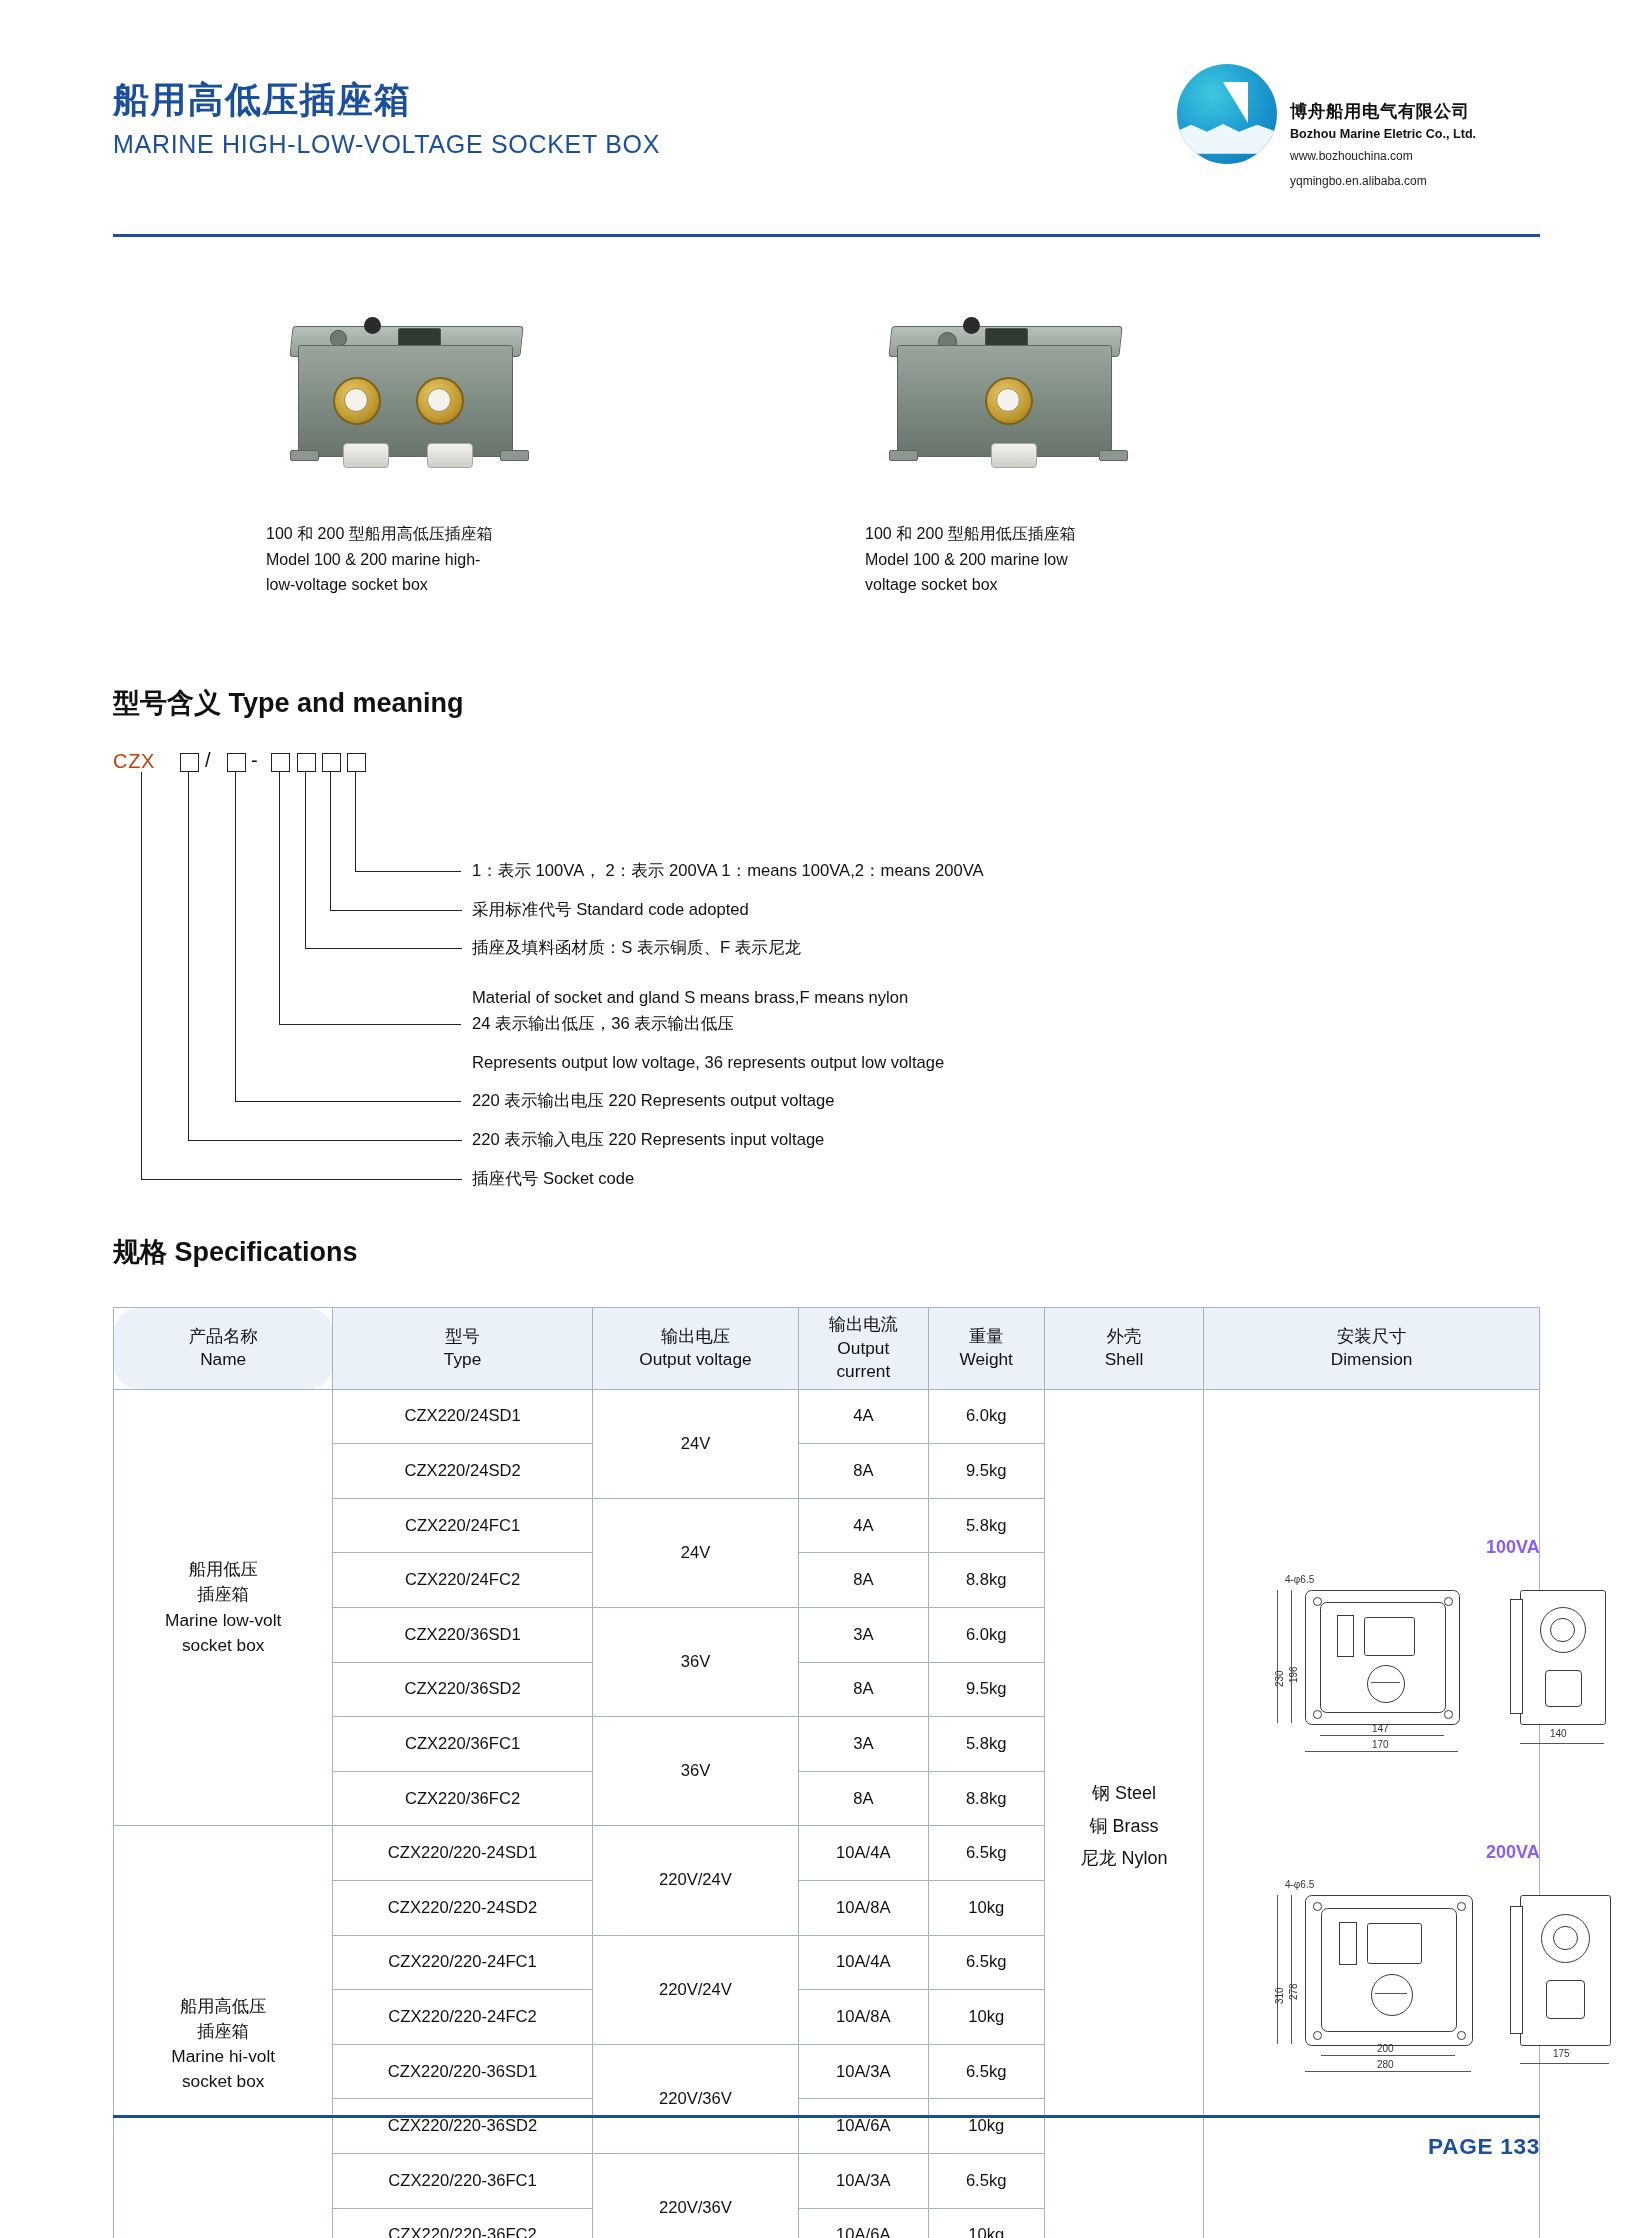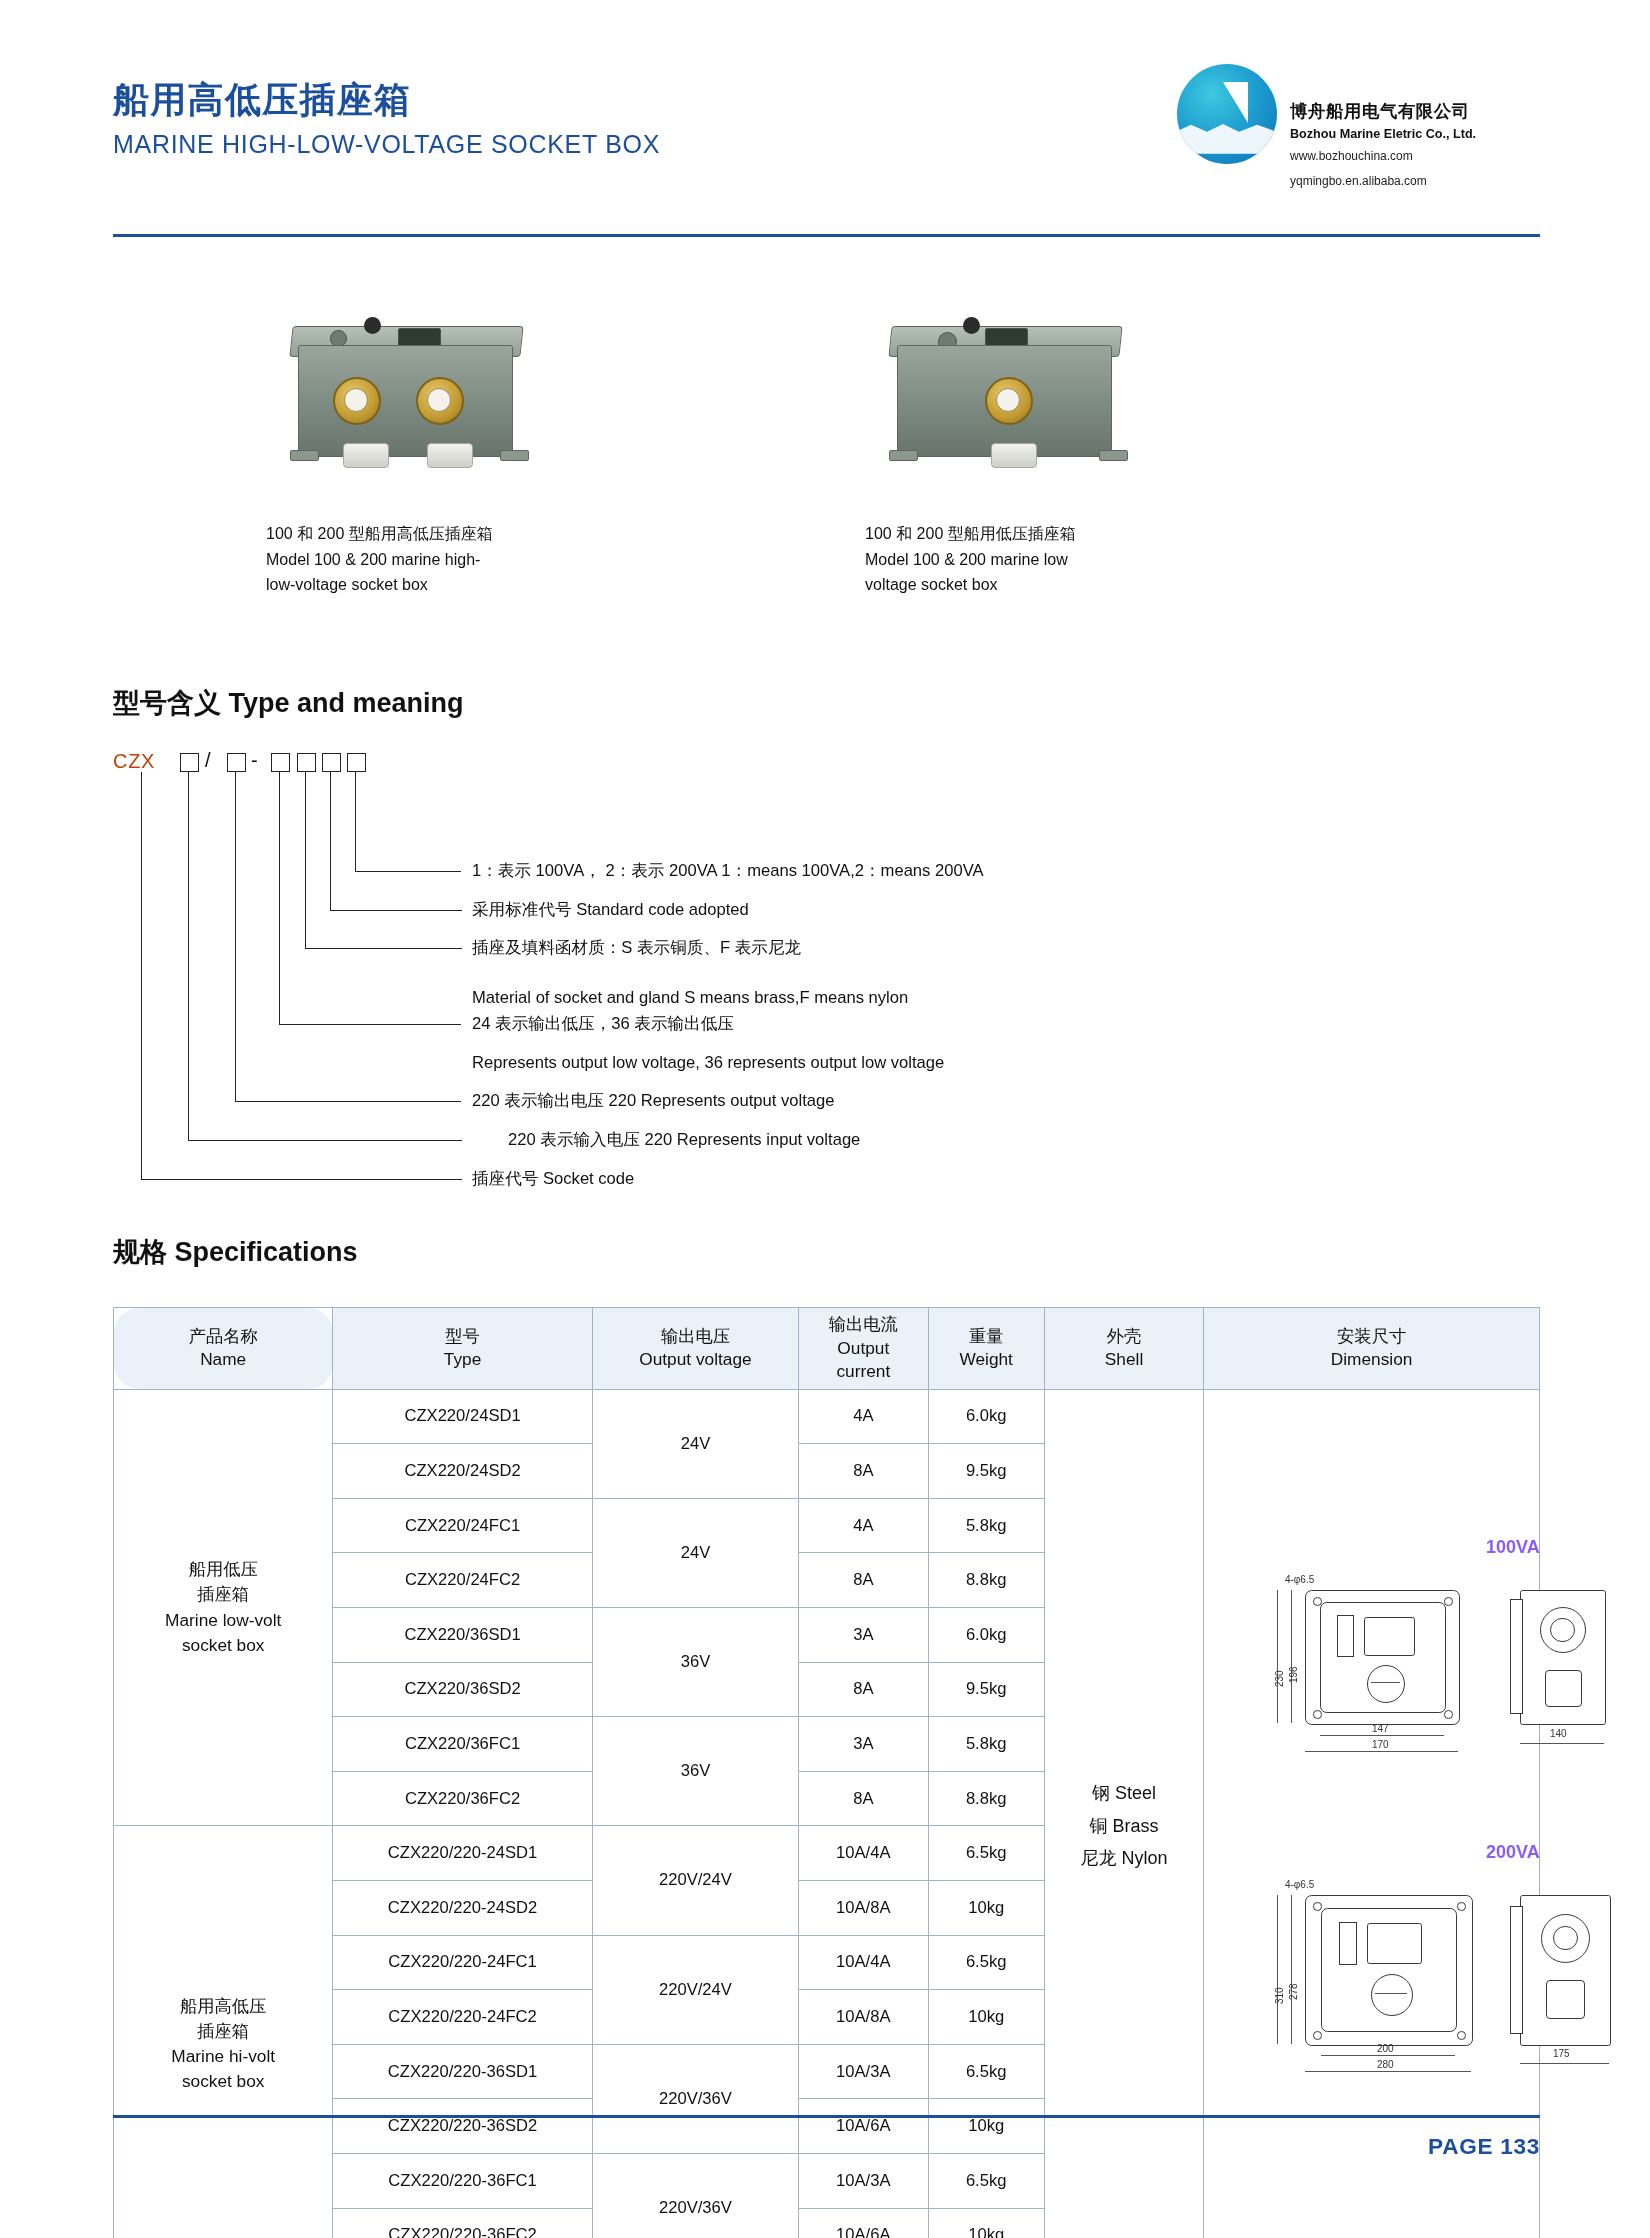--- a/index.html
+++ b/index.html
@@ -281,21 +281,21 @@
     <div class="vline" style="left:141px; top:772px; height:407px;"></div>
     <div class="hline" style="left:141px; top:1179px; width:321px;"></div>
 
     <div class="note" style="left:472px; top:859px;">1：表示 100VA， 2：表示 200VA          1：means 100VA,2：means 200VA</div>
     <div class="note" style="left:472px; top:898px;">采用标准代号 Standard code adopted</div>
     <div class="note" style="left:472px; top:936px;">插座及填料函材质：S 表示铜质、F 表示尼龙</div>
     <div class="note" style="left:472px; top:986px;">Material of socket and gland S means brass,F means nylon</div>
     <div class="note" style="left:472px; top:1012px;">24 表示输出低压，36 表示输出低压</div>
     <div class="note" style="left:472px; top:1051px;">Represents output low voltage, 36 represents output low voltage</div>
     <div class="note" style="left:472px; top:1089px;">220 表示输出电压 220 Represents output voltage</div>
-    <div class="note" style="left:472px; top:1128px;margin-left:36px;">220 表示输入电压 220 Represents input voltage</div>
+    <div class="note" style="left:472px; top:1128px;">220 表示输入电压 220 Represents input voltage</div>
     <div class="note" style="left:472px; top:1167px;">插座代号 Socket code</div>
   </div>
 
   <div class="sec-head" style="left:113px; top:1234px;">规格 Specifications</div>
 
   <table class="spec">
     <thead>
       <tr>
         <th style="width:213px;border-radius:25px;">
           <div>产品名称</div>

